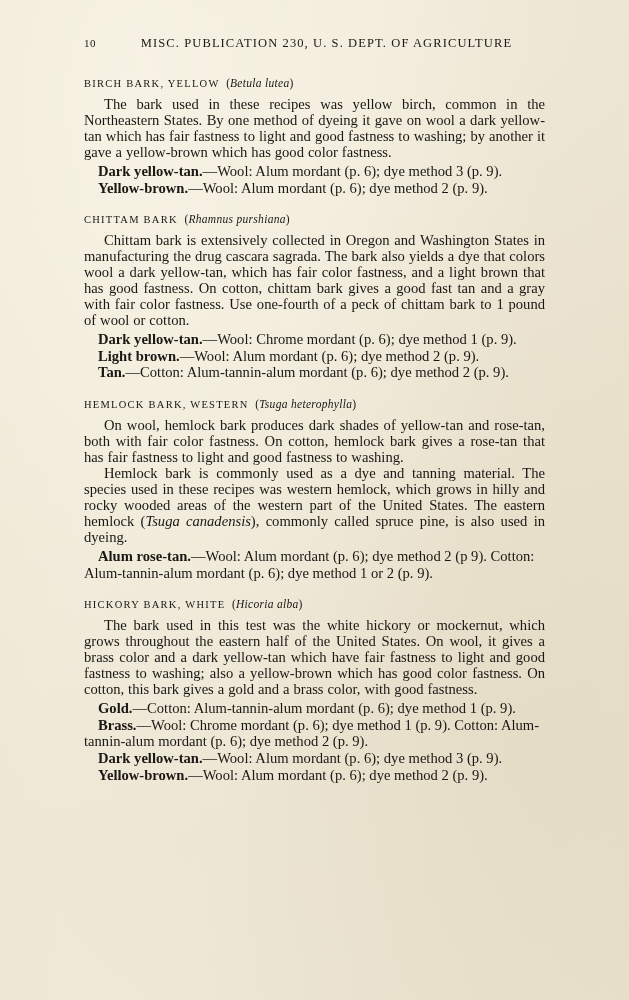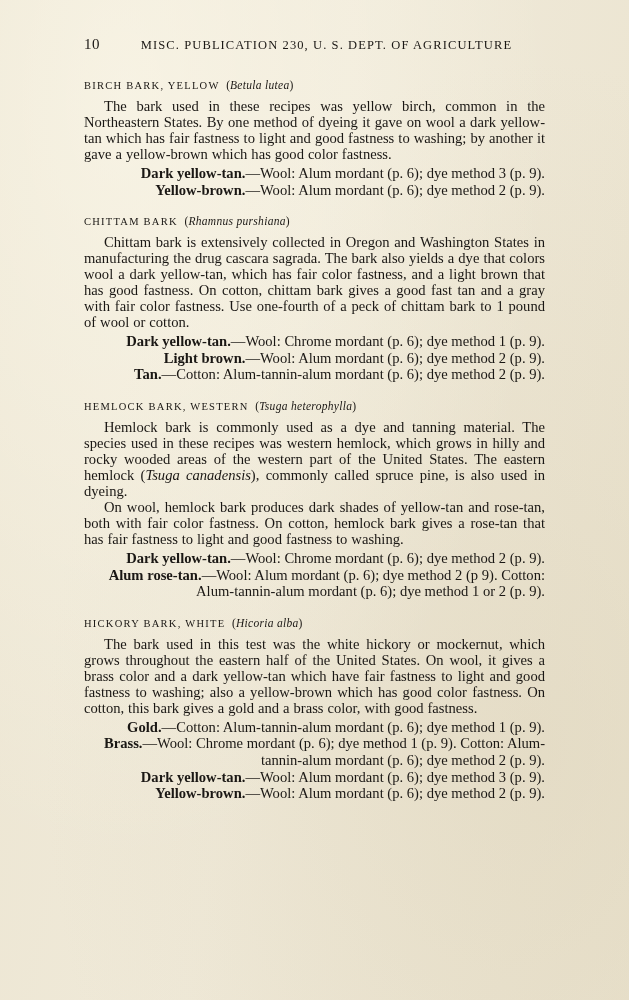--- a/index.html
+++ b/index.html
@@ -35,21 +35,21 @@
     left: 84px;
     right: 84px;
     top: 36px;
   }
   .header-row {
     display: flex;
     align-items: baseline;
     margin-bottom: 26px;
   }
   .folio {
-    font-size: 15px;
+    font-size: 11px;
     letter-spacing: 0.5px;
     width: 46px;
     flex: none;
   }
   .running-head {
     font-size: 12.5px;
     letter-spacing: 1.1px;
     text-transform: uppercase;
     flex: 1;
     text-align: center;
@@ -83,21 +83,21 @@
     text-align: justify;
     text-align-last: left;
     margin: 0 0 0 0;
     text-indent: 20px;
     word-spacing: 0.3px;
     hyphens: none;
   }
   p.recipe {
     font-size: 14.6px;
     line-height: 16.6px;
-    text-align: right;
+    text-align: left;
     margin: 0;
     text-indent: 14px;
   }
   .lead {
     font-weight: bold;
   }
   em, .it {
     font-style: italic;
   }
   .spacer-sm { height: 3px; }
@@ -136,24 +136,23 @@
       <p class="recipe"><span class="lead">Dark yellow-tan.</span><span>—Wool: Chrome mordant (p. 6); dye method 1 (p. 9).</span></p>
       <p class="recipe"><span class="lead">Light brown.</span><span>—Wool: Alum mordant (p. 6); dye method 2 (p. 9).</span></p>
       <p class="recipe"><span class="lead">Tan.</span><span>—Cotton: Alum-tannin-alum mordant (p. 6); dye method 2 (p. 9).</span></p>
     </div>
 
     <div class="section">
       <div class="section-head">
         <span>HEMLOCK BARK, WESTERN</span>
         <span class="paren">&nbsp;(</span><span class="sci">Tsuga heterophylla</span><span class="paren">)</span>
       </div>
+      <p class="body">On wool, hemlock bark produces dark shades of yellow-tan and rose-tan, both with fair color fastness. On cotton, hemlock bark gives a rose-tan that has fair fastness to light and good fastness to washing.</p>
       <p class="body"><span>Hemlock bark is commonly used as a dye and tanning material. The species used in these recipes was western hemlock, which grows in hilly and rocky wooded areas of the western part of the United States. The eastern hemlock (<span class="it">Tsuga canadensis</span>), commonly called spruce pine, is also used in dyeing.</span></p>
-      <p class="body">On wool, hemlock bark produces dark shades of yellow-tan and rose-tan, both with fair color fastness. On cotton, hemlock bark gives a rose-tan that has fair fastness to light and good fastness to washing.</p>
       <div class="spacer-sm"></div>
-      <p class="recipe"><span class="lead">Dark yellow-tan.</span><span>—Wool: Chrome mordant (p. 6); dye method 2 (p. 9).</span></p>
       <p class="recipe"><span class="lead">Alum rose-tan.</span><span>—Wool: Alum mordant (p. 6); dye method 2 (p 9). Cotton: Alum-tannin-alum mordant (p. 6); dye method 1 or 2 (p. 9).</span></p>
     </div>
 
     <div class="section">
       <div class="section-head">
         <span>HICKORY BARK, WHITE</span>
         <span class="paren">&nbsp;(</span><span class="sci">Hicoria alba</span><span class="paren">)</span>
       </div>
       <p class="body">The bark used in this test was the white hickory or mockernut, which grows throughout the eastern half of the United States. On wool, it gives a brass color and a dark yellow-tan which have fair fastness to light and good fastness to washing; also a yellow-brown which has good color fastness. On cotton, this bark gives a gold and a brass color, with good fastness.</p>
       <div class="spacer-sm"></div>

